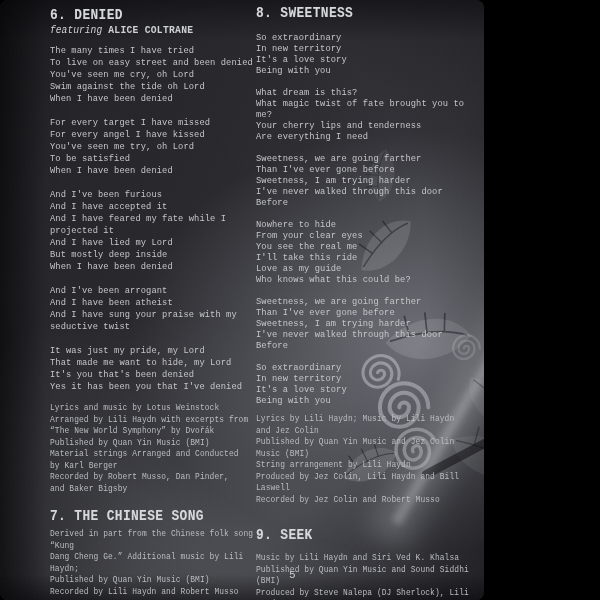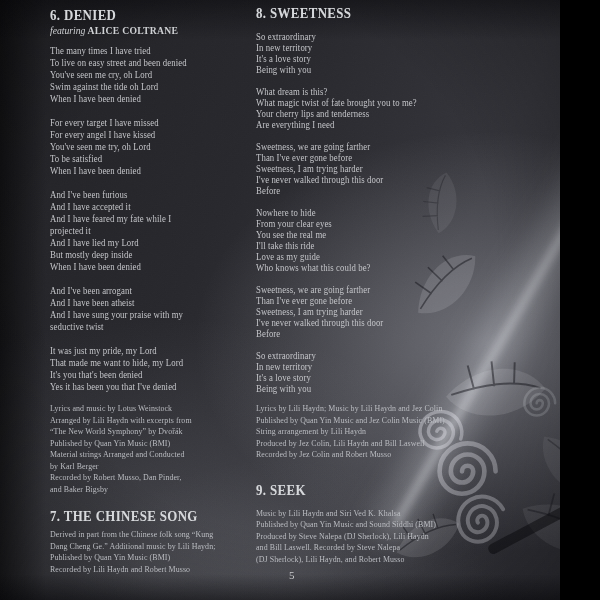--- a/index.html
+++ b/index.html
@@ -1,23 +1,24 @@
 <!DOCTYPE html>
 <html><head>
 <meta charset="utf-8">
 <style>
   html,body{margin:0;padding:0;background:#000;}
   #page{
-    position:relative;width:560px;height:600px;overflow:hidden;
-    font-family:Liberation Serif, serif;
+    position:relative;width:484px;height:600px;overflow:hidden;
+    font-family:Liberation Mono, monospace;
     background:
       radial-gradient(ellipse 430px 310px at 87% 57%, rgba(195,197,206,.40), rgba(195,197,206,0) 68%),
       radial-gradient(ellipse 520px 400px at 28% 98%, rgba(150,152,160,.26), rgba(150,152,160,0) 68%),
       radial-gradient(ellipse 300px 200px at 50% 100%, rgba(160,162,168,.14), rgba(160,162,168,0) 70%),
       linear-gradient(115deg,#222226 0%,#28282d 38%,#35353b 68%,#33333a 100%);
+    border-radius: 8px;
   }
   .layer{position:absolute;inset:0;pointer-events:none;}
   .gutter{position:absolute;left:0;top:0;width:46px;height:600px;
     background:linear-gradient(to right,rgba(0,0,0,.55),rgba(0,0,0,0));}
   .edge-top{position:absolute;left:0;top:0;width:600px;height:40px;
     background:linear-gradient(to bottom,rgba(4,4,7,.45),rgba(4,4,7,0));}
   .edge-bottom{position:absolute;left:0;bottom:0;width:600px;height:26px;
     background:linear-gradient(to top,rgba(4,4,7,.5),rgba(4,4,7,0));}
   .vignette{background:radial-gradient(ellipse at 48% 45%, rgba(0,0,0,0) 55%, rgba(0,0,0,.38) 100%);}
   .streak{position:absolute;left:460px;top:130px;width:70px;height:440px;

